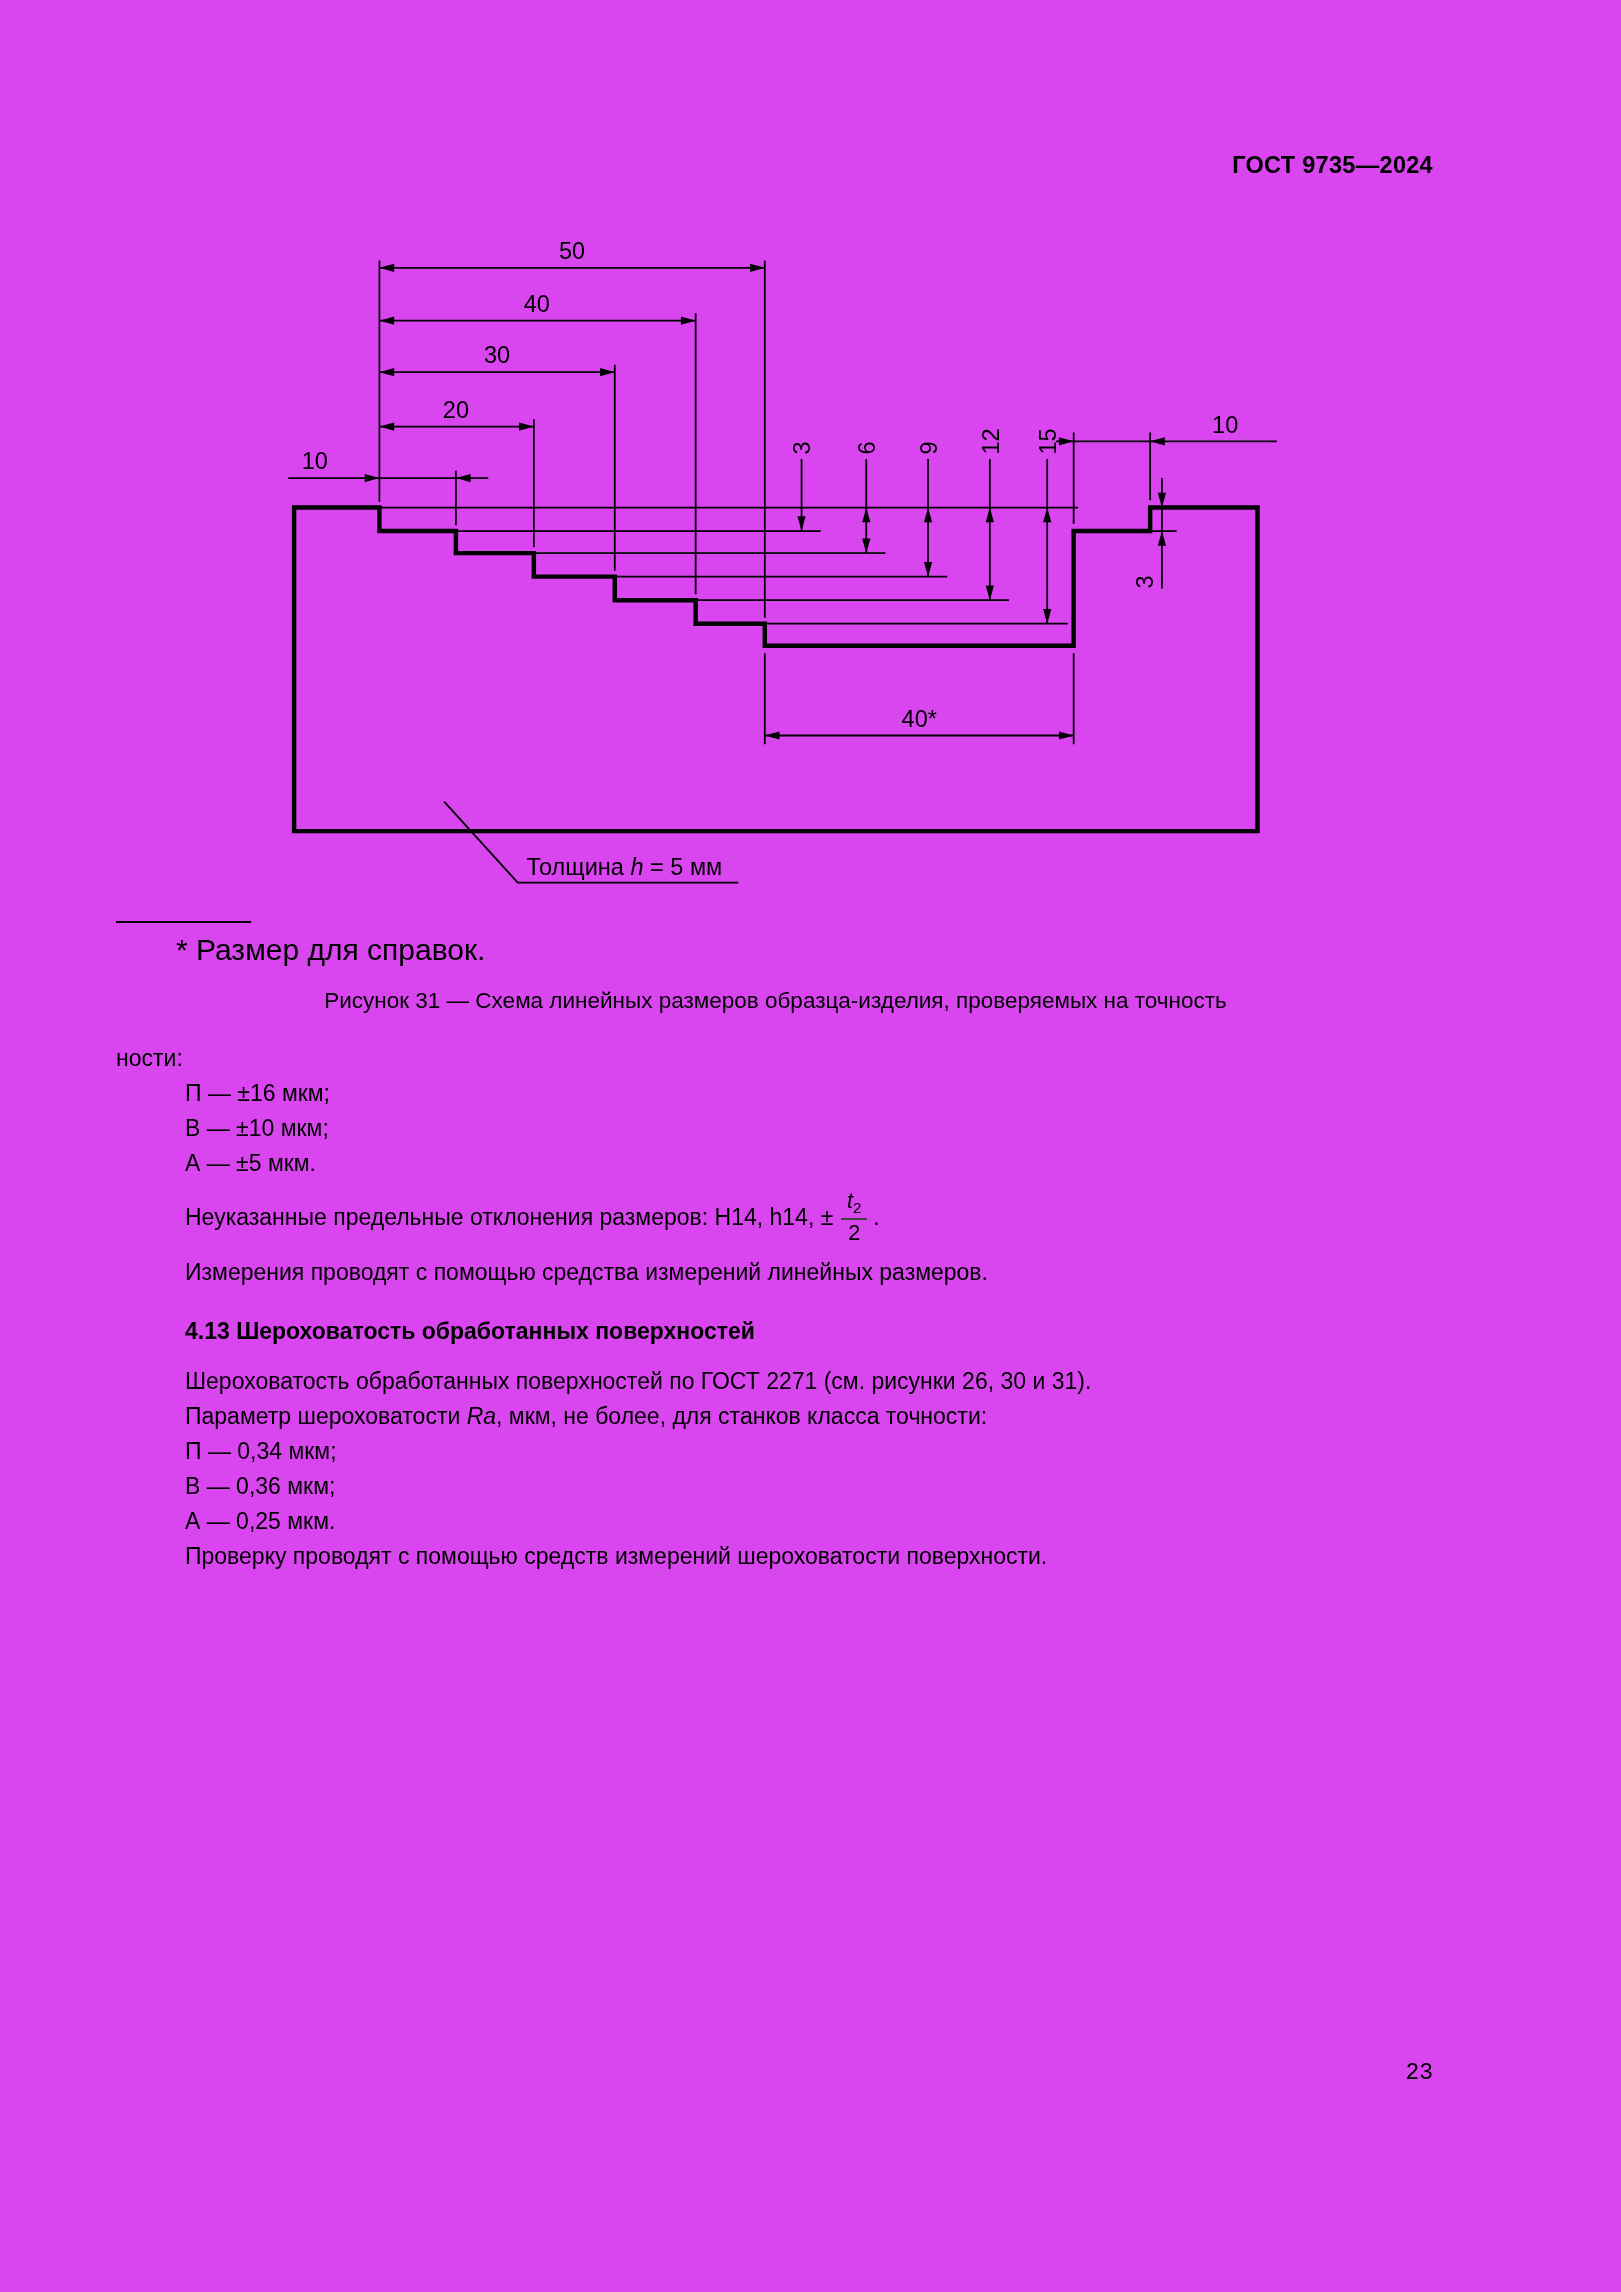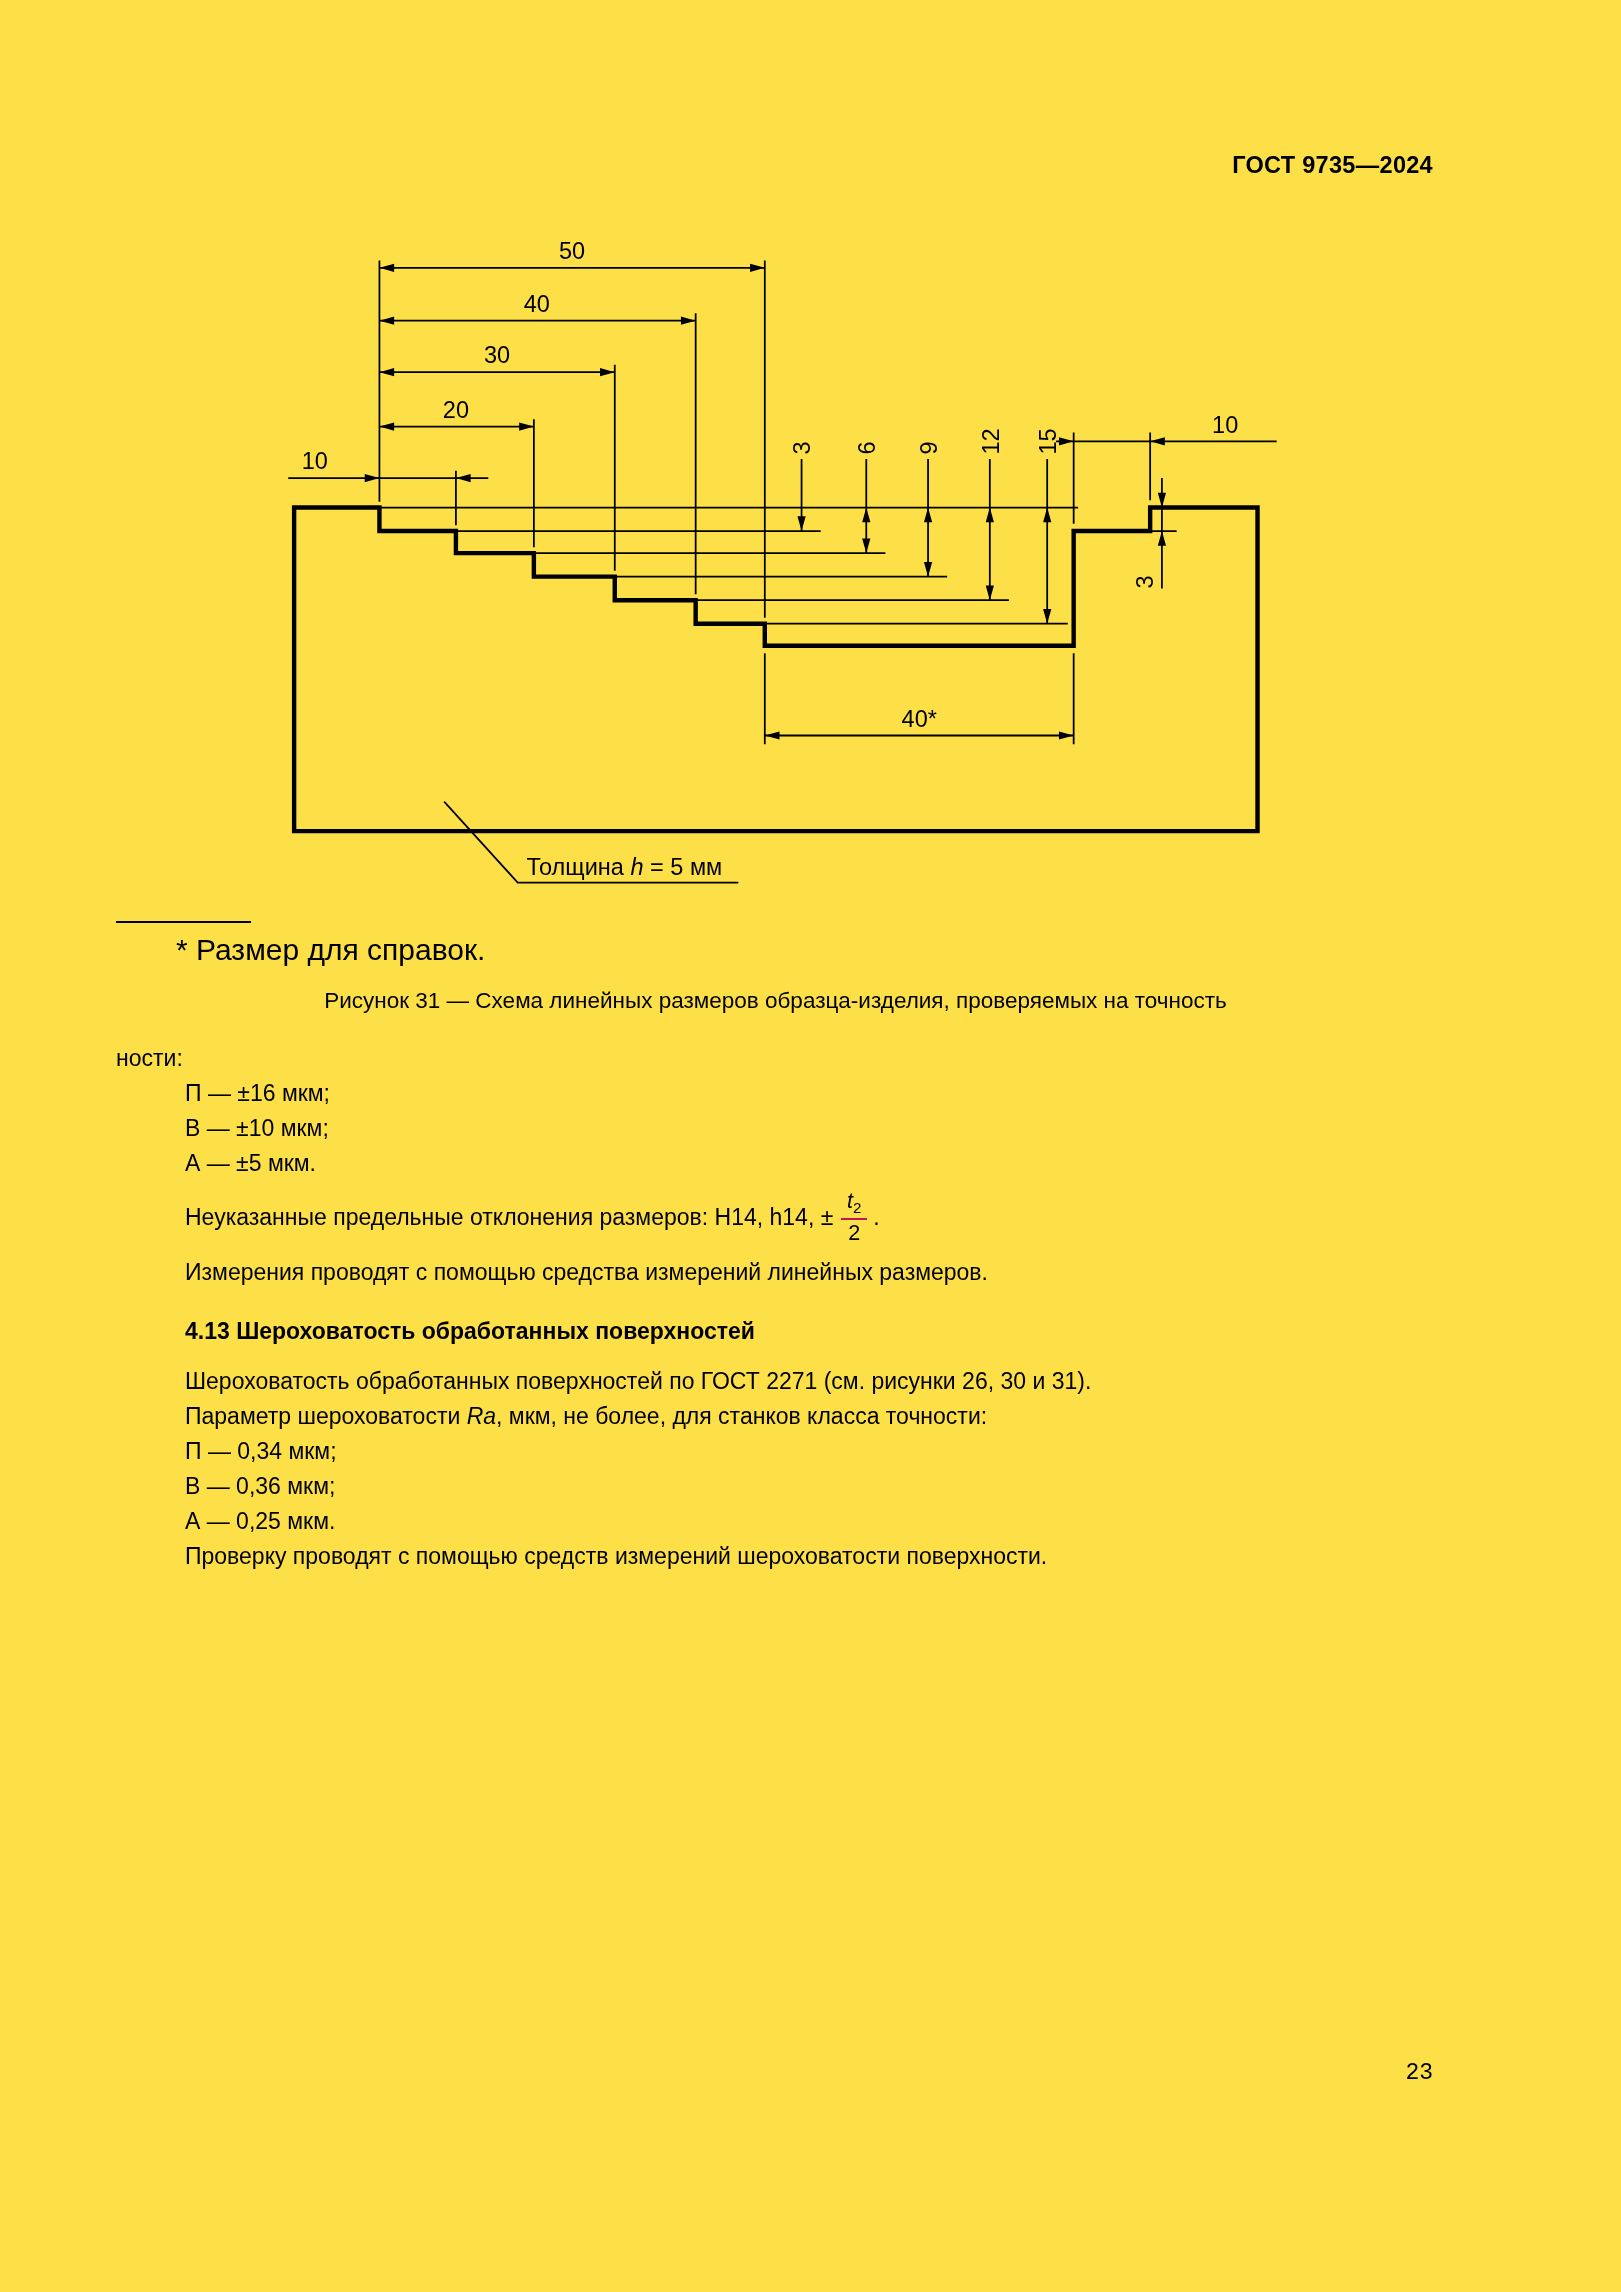--- a/index.html
+++ b/index.html
@@ -1,17 +1,17 @@
 <!DOCTYPE html>
 <html><head>
 <meta charset="utf-8">
 <style>
   html,body { margin:0; padding:0; background:#e8e8e8; }
   .page {
-    position:relative; width:1621px; height:2293px; background:#fde047;
+    position:relative; width:1621px; height:2293px; background:#d946ef;
     font-family:"Liberation Sans", sans-serif; color:#000; overflow:hidden;
     margin:0 auto;
   }
   .header {
     position:absolute; top:152px; right:188px;
     font-size:23.5px; font-weight:bold; letter-spacing:0.3px;
   }
   svg.drawing { position:absolute; left:250px; top:206px; width:1059px; height:706px; }
   svg.drawing text { font-family:"Liberation Sans", sans-serif; font-size:16px; fill:#000; }
   .thick { fill:none; stroke:#000; stroke-width:3; stroke-linejoin:miter; }
@@ -24,21 +24,21 @@
 
   .content { position:absolute; left:116px; top:1041px; width:1319px; font-size:23px; line-height:35px; }
   .line { min-height:35px; }
   .ind { padding-left:69px; }
   .jfull { text-align:justify; text-align-last:justify; }
   .heading { font-weight:bold; margin:23.5px 0 15.7px; }
   .formula-row { margin:7.8px 0 3.9px; }
   .gap-top { margin-top:5.9px; }
 
   .frac { display:inline-block; text-align:center; vertical-align:middle; margin:0 5.9px 3.9px 7.8px; line-height:1.15; font-size:21.6px; }
-  .frac .top { display:block; border-bottom:2px solid #be185d; padding:0 5.9px 1px; }
+  .frac .top { display:block; border-bottom:2px solid #404040; padding:0 5.9px 1px; }
   .frac .bot { display:block; padding-top:1px; }
   sub { font-size:70%; }
   .ital { font-style:italic; }
 
   .pageno { position:absolute; top:2060px; right:188px; font-size:23px;font-family:Liberation Mono, monospace; }
 </style>
 </head>
 <body>
 
 <div class="page">

